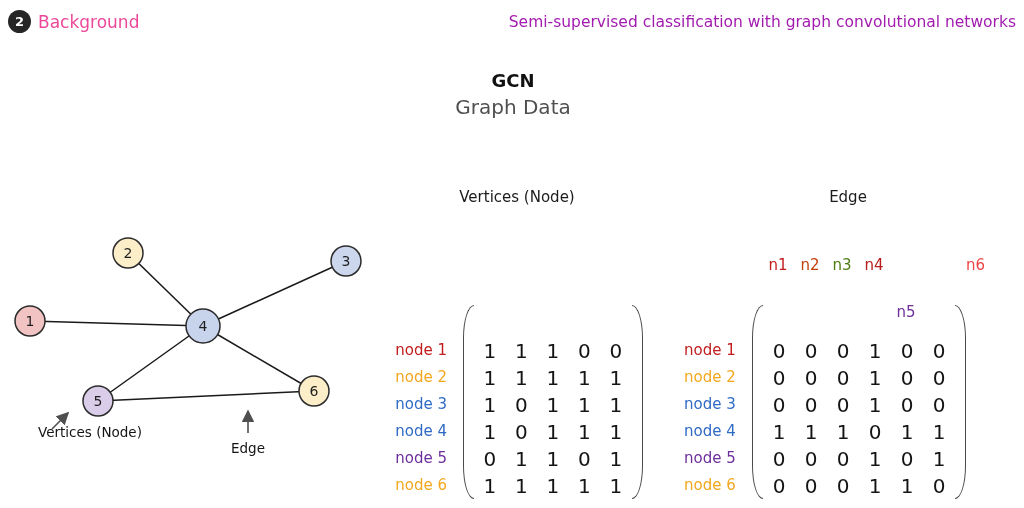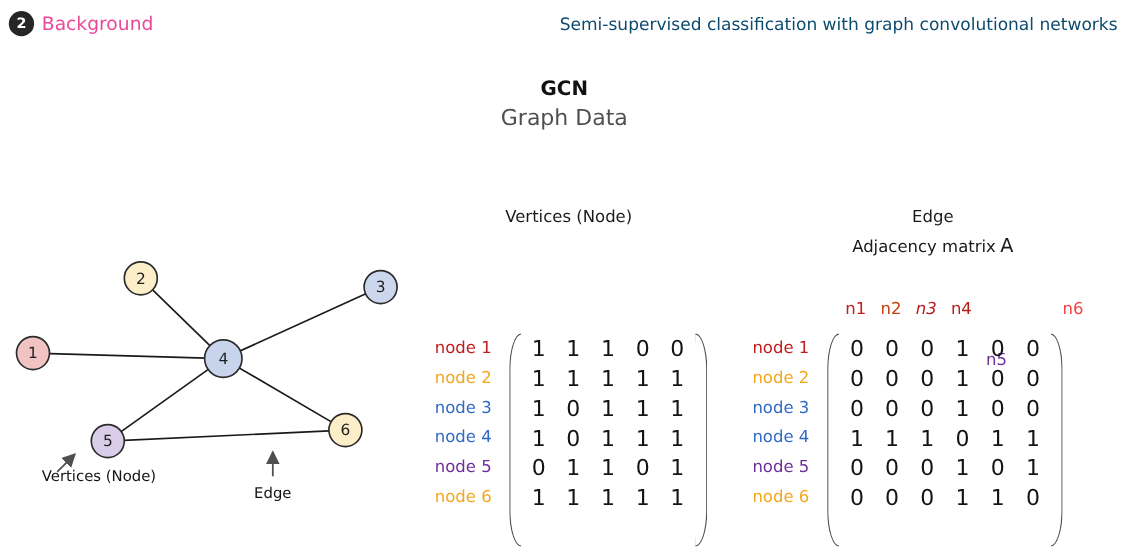--- a/index.html
+++ b/index.html
@@ -4,43 +4,43 @@
 <style>
   html,body{margin:0;padding:0;background:#ffffff;}
   body{width:1024px;height:508px;font-family:"DejaVu Sans","Liberation Sans",sans-serif;}
   .slide{position:relative;width:1024px;height:508px;background:#ffffff;overflow:hidden;}
 
   
   .badge{position:absolute;left:8px;top:10px;width:23px;height:23px;border-radius:50%;
          background:#262626;color:#ffffff;display:flex;align-items:center;justify-content:center;
          font-size:13px;font-weight:bold;}
   .section-title{position:absolute;left:38px;top:12px;font-size:17px;font-weight:500;color:#ec4899;}
-  .paper-title{position:absolute;right:8px;top:13px;font-size:15.5px;color:#0c4a6e;}
+  .paper-title{position:absolute;right:8px;top:13px;font-size:15.5px;color:#a21caf;}
 
   
   .main-title{position:absolute;left:0;top:70px;width:1026px;text-align:center;}
   .main-title .t1{font-size:18px;font-weight:600;color:#111111;}
   .main-title .t2{font-size:20px;color:#4f4f4f;margin-top:4px;}
 
   
   .block-title{position:absolute;top:188px;text-align:center;color:#1b1b1b;}
   .block-title .l1{font-size:15px;}
   .block-title .l2{font-size:15px;margin-top:8px;}
   .block-title .sym{font-size:17.5px;font-weight:500;margin-left:4px;}
   .bt-feature{left:379px;width:276px;}
   .bt-adjacency{left:710px;width:276px;}
   .features-caption{position:absolute;left:458px;top:271px;width:200px;text-align:center;
                     font-size:15px;color:#1b1b1b;}
 
   
-  .col-headers{position:absolute;left:762px;top:271px;display:grid;grid-template-columns:repeat(6,32px);}
+  .col-headers{position:absolute;left:762px;top:256px;display:grid;grid-template-columns:repeat(6,32px);}
   .col-headers span{font-size:15px;text-align:center;font-weight:500;}
 
   
-  .matrix{position:absolute;top:303px;display:flex;align-items:flex-start;height:196px;}
+  .matrix{position:absolute;top:303px;display:flex;align-items:flex-end;height:196px;}
   .m-feature{left:393px;}
   .m-adjacency{left:684px;}
   .mlabels{display:flex;flex-direction:column;justify-content:center;}
   .m-feature .mlabels{width:54px;margin-right:16px;}
   .m-adjacency .mlabels{width:48px;margin-right:20px;}
   .mlabels span{height:27px;line-height:27px;font-size:15px;text-align:right;white-space:nowrap;font-weight:500;}
   .bracket{width:11px;height:194px;border:1.6px solid #4a4a4a;box-sizing:border-box;}
   .bracket.left{border-right:none;border-top-left-radius:12px 36px;border-bottom-left-radius:12px 36px;}
   .bracket.right{border-left:none;border-top-right-radius:12px 36px;border-bottom-right-radius:12px 36px;}
   .mgrid{display:grid;grid-template-rows:repeat(6,27px);}
@@ -98,29 +98,26 @@
       <text x="248" y="453" text-anchor="middle" font-size="13.5" fill="#141414">Edge</text>
     </svg>
 
   <div class="block-title bt-feature">
     <div class="l1">Vertices (Node)</div>
   </div>
 
 
   <div class="block-title bt-adjacency">
     <div class="l1">Edge</div>
-    <div class="l2">
-      <span>Adjacency matrix</span><span class="sym">A</span>
-    </div>
   </div>
 
   <div class="col-headers" id="adj-col-headers">
       <span style="color: rgb(194, 28, 28);">n1</span>
       <span style="color: #c2410c;">n2</span>
-      <span style="color: #b91c1c; font-style: italic;">n3</span>
+      <span style="color: #4d7c0f;">n3</span>
       <span style="color: #b91c1c;">n4</span>
       <span style="color: rgb(109, 47, 156); margin-top: 47px;">n5</span>
       <span style="color: #ef4444; margin-left: 44px;">n6</span>
     </div>
 
   <div class="matrix m-feature" id="feature-matrix">
     <div class="mlabels">
         <span style="color: rgb(194, 28, 28);">node 1</span>
         <span style="color: rgb(243, 167, 30);">node 2</span>
         <span style="color: rgb(47, 106, 197);">node 3</span>

